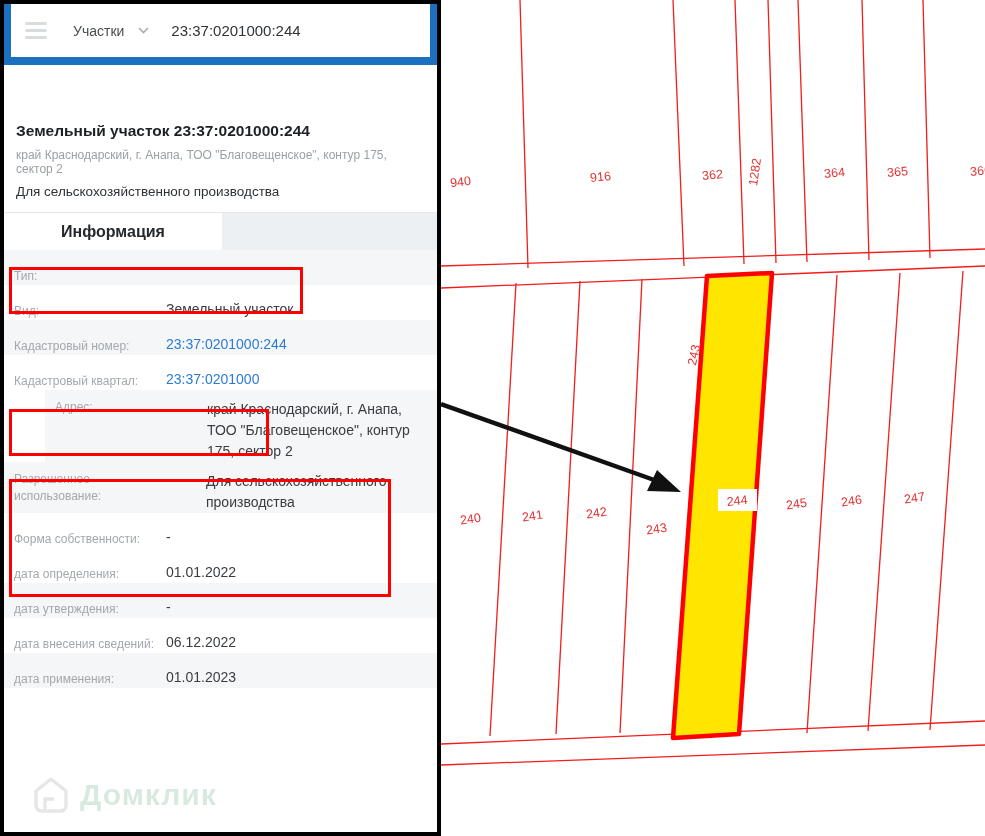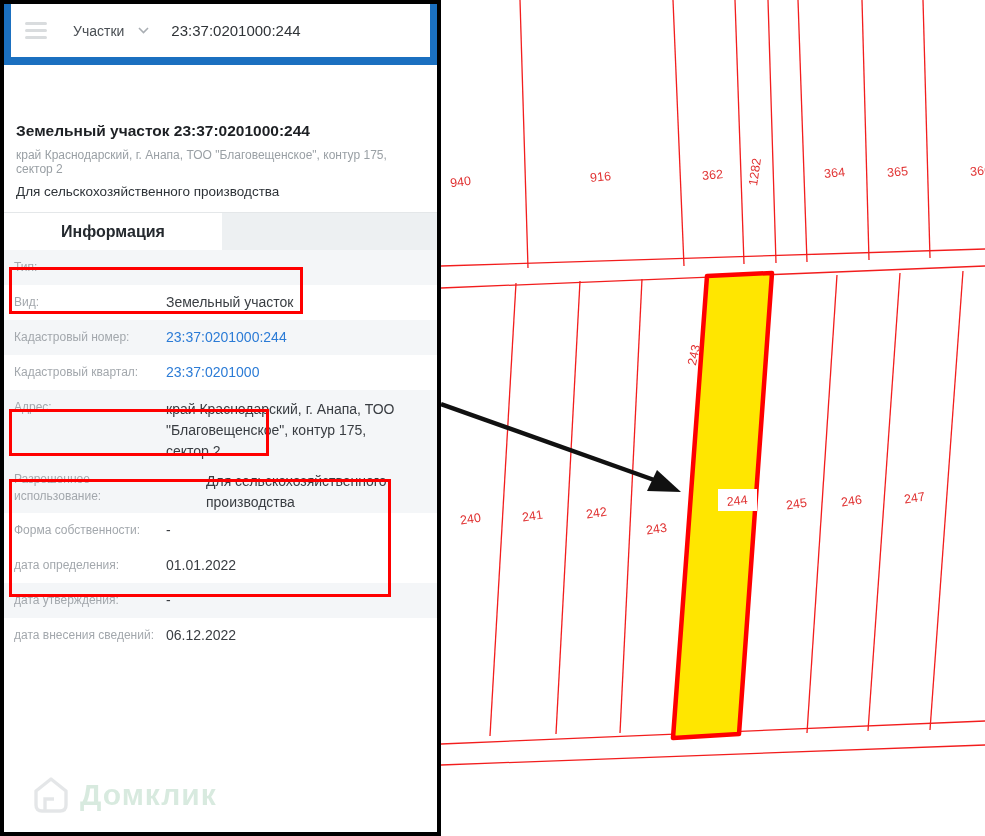--- a/index.html
+++ b/index.html
@@ -25,27 +25,27 @@
   .titleblock{padding:13px 14px 0 12px;margin-top:44px;}
   .page-title{margin:0;font-size:15.5px;font-weight:700;color:#1d2024;}
   .page-sub{margin-top:8px;font-size:12px;color:#9aa0a5;}
   .page-use{margin-top:8px;font-size:13.5px;color:#2e3338;}
 
   .tabbar{margin-top:13px;height:37px;background:#edf0f2;display:flex;border-top:1px solid #e4e7e9;}
   .tab-active{width:218px;background:#fff;display:flex;align-items:center;justify-content:center;
               font-size:16px;font-weight:700;color:#24292e;cursor:pointer;}
 
   .table{width:100%;}
-  .row{display:flex;align-items:center;padding:0 10px;box-sizing:border-box;}
+  .row{display:flex;align-items:flex-end;padding:0 10px;box-sizing:border-box;}
   .row.alt{background:#f4f6f8;}
   .row .lbl{width:152px;flex:none;font-size:12px;color:#a3a8ad;line-height:1.45;}
   .row .val{width:245px;font-size:14px;color:#393d42;line-height:1.5;}
   .row .val a{color:#2b7bd6;text-decoration:none;}
   .h35{min-height:35px;}
-  .h71{min-height:71px;}
+  .h71{min-height:71px;margin-left:41px;}
   .h58{min-height:58px;}
   .h48{min-height:48px;gap:40px;}
   .multi{align-items:flex-start;padding-top:9px;}
 
   .rbox{position:absolute;border:3px solid #ff0000;pointer-events:none;z-index:6;}
   .rbox1{left:5px;top:263px;width:288px;height:41px;}
   .rbox2{left:5px;top:405px;width:254px;height:41px;}
   .rbox3{left:5px;top:475px;width:376px;height:112px;}
 
   .watermark{position:absolute;left:26px;bottom:16px;display:flex;align-items:center;
@@ -122,20 +122,24 @@
         <div class="lbl">дата определения:</div>
         <div class="val">01.01.2022</div>
       </div>
       <div class="row alt h35">
         <div class="lbl">дата утверждения:</div>
         <div class="val">-</div>
       </div>
       <div class="row h35">
         <div class="lbl">дата внесения сведений:</div>
         <div class="val">06.12.2022</div>
+      </div>
+      <div class="row alt h35">
+        <div class="lbl">дата применения:</div>
+        <div class="val">01.01.2023</div>
       </div>
     </div>
 
     <div class="rbox rbox1"></div>
     <div class="rbox rbox2"></div>
     <div class="rbox rbox3"></div>
 
     <div class="watermark">
       <svg width="42" height="42" viewBox="0 0 42 42">
         <path d="M6 17 L21 5 L36 17 L36 31 Q36 37 30 37 L12 37 Q6 37 6 31 Z" fill="none" stroke="#5f6b73" stroke-width="3.4" stroke-linejoin="round"></path>

